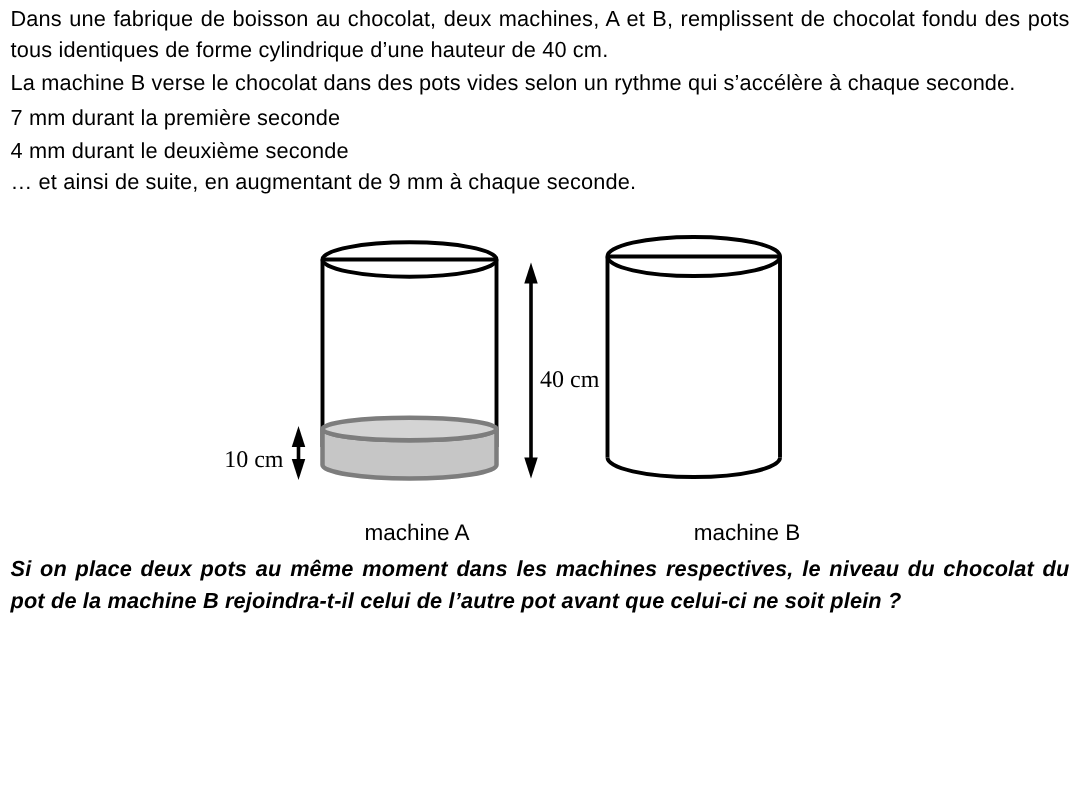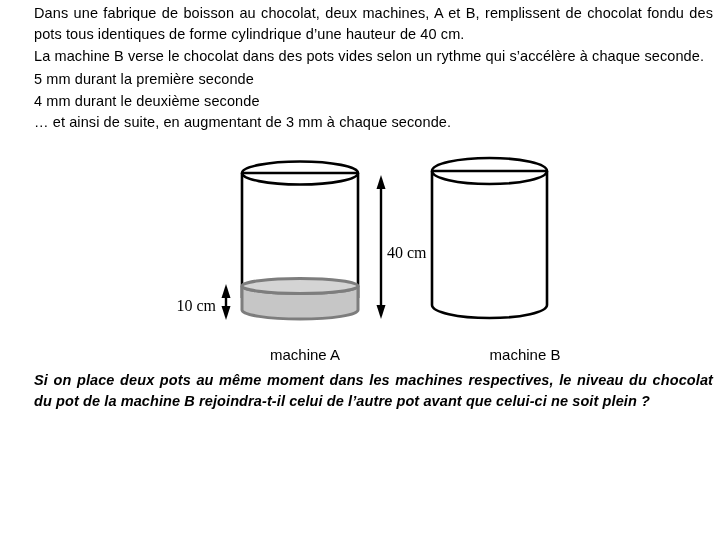--- a/index.html
+++ b/index.html
@@ -3,21 +3,21 @@
 <meta charset="utf-8">
 <style>
   html, body { margin: 0; padding: 0; }
   body {
     width: 720px; height: 539px;
     background: #ffffff; color: #000000;
     font-family: "Liberation Sans", sans-serif;
     font-size: 14.5px;
     overflow: hidden;
   }
-  .doc { padding: 3px 7px 0 7px; margin-left: 27px; }
+  .doc { padding: 3px 7px 0 7px; }
   p.para {
     margin: 0 0 1px 0;
     line-height: 21px;
     text-align: justify;
     letter-spacing: 0.1px;
   }
   .rates { margin-top: 2px; }
   .rate-line { line-height: 21.5px; letter-spacing: 0.1px; }
   svg.diagram { display: block; margin: 14px 0 0 0; }
   .cyl { stroke: #000000; stroke-width: 2.6; fill: none; }
@@ -44,23 +44,23 @@
 </style>
 </head>
 <body>
 
 <div class="doc">
 
   <p class="para">Dans une fabrique de boisson au chocolat, deux machines, A et B, remplissent de chocolat fondu des pots tous identiques de forme cylindrique d’une hauteur de 40 cm.</p>
   <p class="para">La machine B verse le chocolat dans des pots vides selon un rythme qui s’accélère à chaque seconde.</p>
 
   <div class="rates">
-    <div class="rate-line">5 mm durant la première seconde</div>
+    <div class="rate-line">7 mm durant la première seconde</div>
     <div class="rate-line">4 mm durant le deuxième seconde</div>
-    <div class="rate-line">… et ainsi de suite, en augmentant de 3 mm à chaque seconde.</div>
+    <div class="rate-line">… et ainsi de suite, en augmentant de 9 mm à chaque seconde.</div>
   </div>
 
   <svg class="diagram" width="706" height="220" viewBox="7 0 706 220">
 
     <g>
       <ellipse class="cyl-fill" cx="273" cy="25" rx="58" ry="11.5"></ellipse>
       <line class="cyl" x1="215" y1="25" x2="331" y2="25"></line>
       <line class="cyl" x1="215" y1="25" x2="215" y2="150"></line>
       <line class="cyl" x1="331" y1="25" x2="331" y2="150"></line>
 

